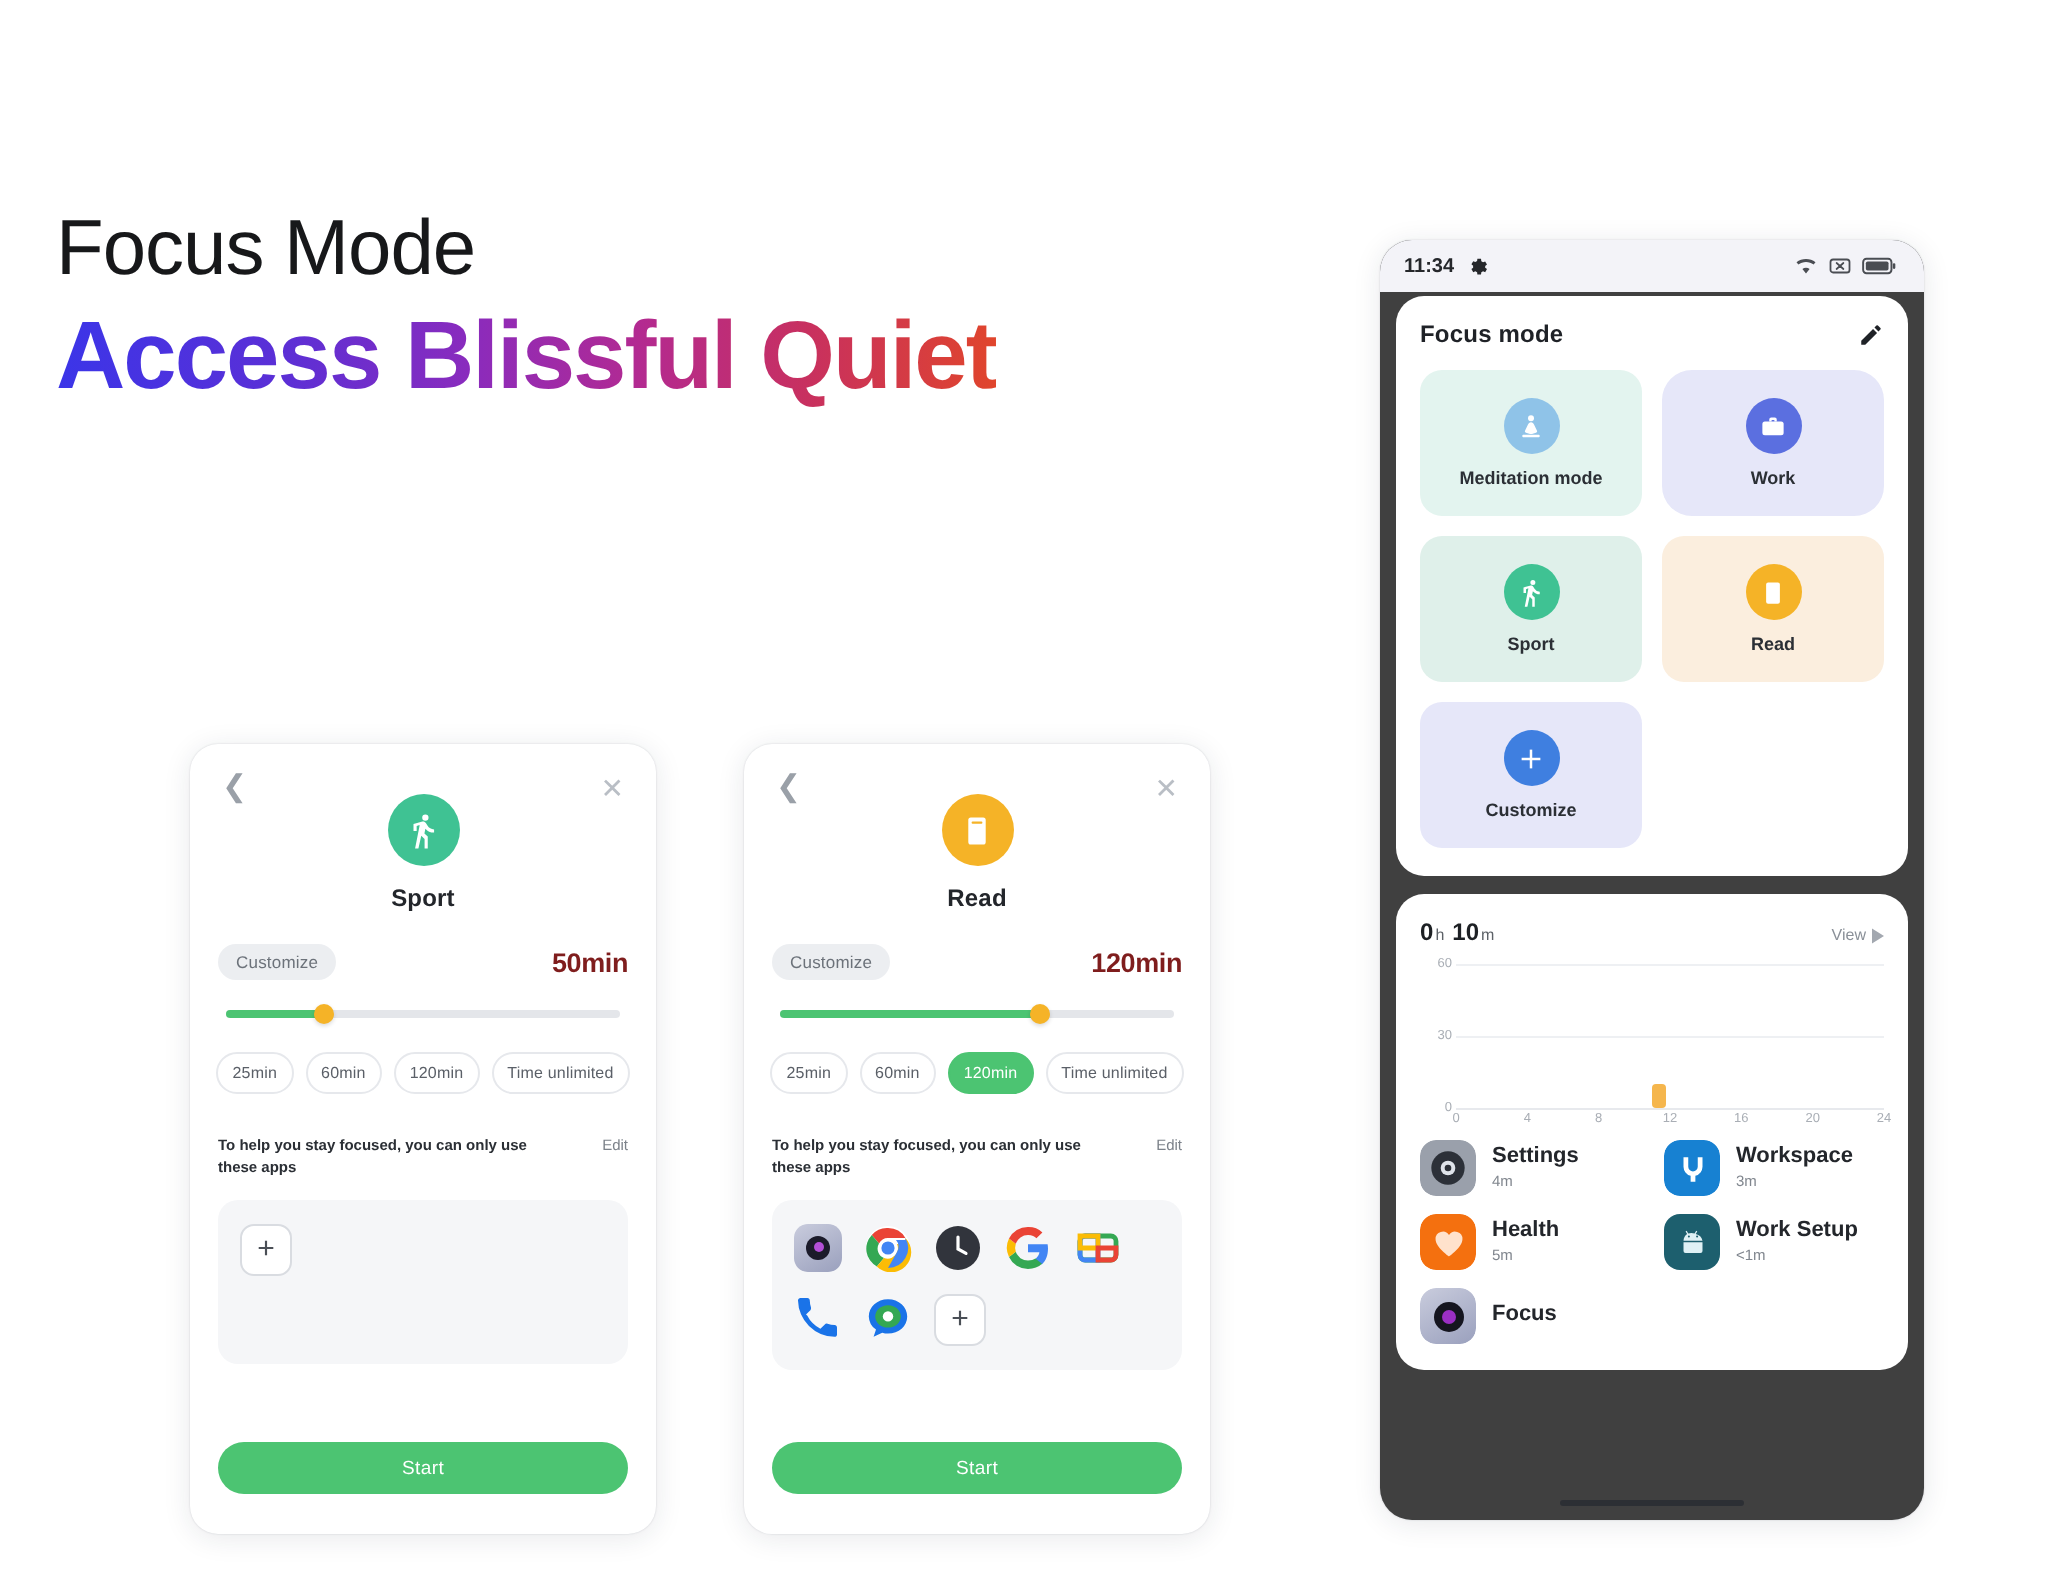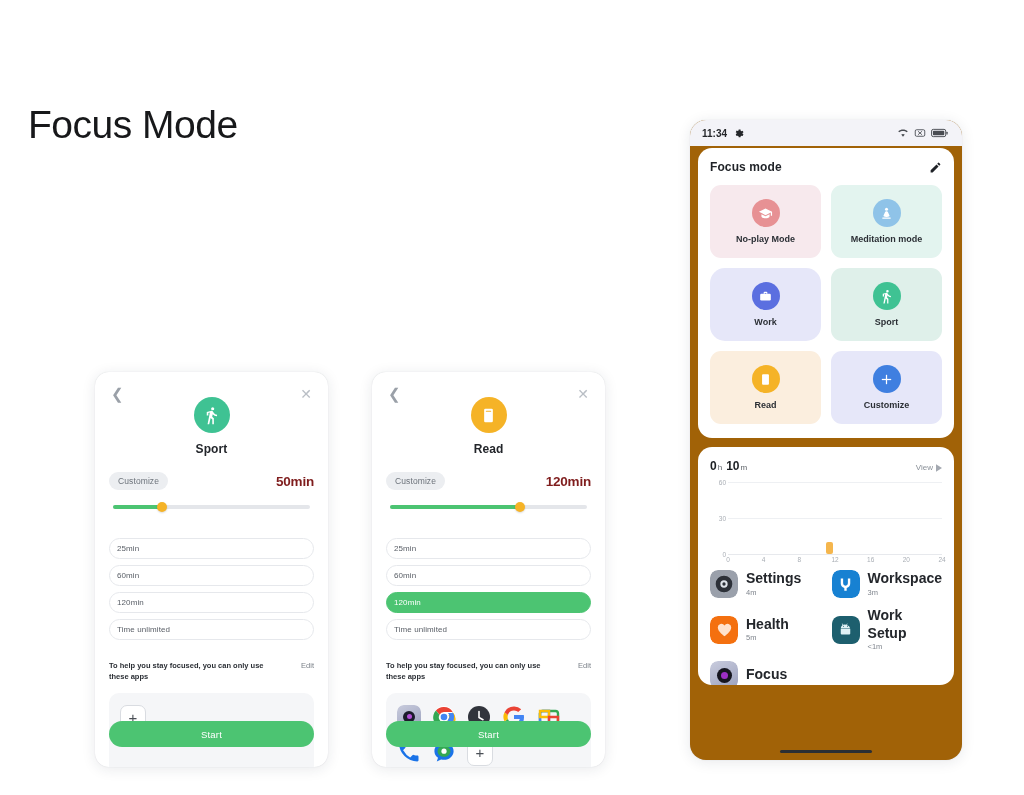--- a/index.html
+++ b/index.html
@@ -58,21 +58,21 @@
   .dur-val{font-size:13.5px;font-weight:700;color:#7f1d1d;letter-spacing:-.2px;}
 
   .slider{position:relative;height:6px;margin:14px 4px 0 4px;}
   .slider-track{position:absolute;left:0;right:0;top:1px;height:4px;background:#e4e6ea;border-radius:3px;}
   .slider-fill{position:absolute;left:0;top:1px;height:4px;background:#4cc472;border-radius:3px;}
   .slider-thumb{
     position:absolute;top:-2px;width:10px;height:10px;border-radius:50%;
     background:#f5b327;box-shadow:0 1px 2px rgba(0,0,0,.15);transform:translateX(-5px);
   }
 
-  .pill-row{display:flex;gap:6px;margin-top:28px;justify-content:flex-end;flex-direction:column;}
+  .pill-row{display:flex;gap:6px;margin-top:16px;justify-content:center;}
   .pill{
     border:1px solid #e6e8ec;border-radius:11px;font-size:8px;color:#5b6068;
     padding:5px 7px;background:#fff;white-space:nowrap;letter-spacing:.1px;
   }
   .pill.on{background:#4cc472;border-color:#4cc472;color:#fff;}
 
   .note-row{display:flex;justify-content:space-between;align-items:flex-start;margin-top:20px;gap:8px;}
   .note{font-size:7.5px;font-weight:700;color:#2b2f35;line-height:1.5;max-width:160px;}
   .note-edit{font-size:7.5px;color:#7c828a;padding-top:1px;}
 
@@ -84,21 +84,21 @@
   .add-box{
     width:24px;height:24px;border:1px solid #d9dce1;border-radius:7px;background:#fff;
     display:flex;align-items:center;justify-content:center;color:#4a4f56;font-size:15px;line-height:1;font-weight:300;
   }
   .start-btn{
     position:absolute;left:14px;right:14px;bottom:20px;height:26px;border-radius:13px;background:#4cc472;
     display:flex;align-items:center;justify-content:center;color:#fff;font-size:9.5px;letter-spacing:.2px;
   }
 
   
-  #phone-right{left:690px;top:120px;width:272px;height:640px;border-radius:16px;background:#a16207;}
+  #phone-right{left:690px;top:120px;width:272px;height:640px;border-radius:16px;background:#404040;}
   .statusbar{
     height:26px;display:flex;align-items:center;justify-content:space-between;padding:0 14px 0 12px;
     font-size:10px;color:#25272b;font-weight:600;background:#f3f3f8;
   }
   .sb-left{display:flex;align-items:center;gap:6px;}
   .sb-right{display:flex;align-items:center;gap:5px;}
   .sb-right svg{display:block;}
 
   .panel{background:#fff;border-radius:14px;margin:2px 8px 0 8px;padding:12px 12px 14px 12px;}
   .panel-head{display:flex;align-items:center;justify-content:space-between;margin-bottom:11px;}
@@ -126,32 +126,33 @@
   .gline{position:absolute;left:0;right:0;height:1px;background:#eef0f3;}
   .gline.base{background:#e7e9ed;}
   .bars{position:absolute;left:0;right:0;bottom:0;top:0;}
   .bar{position:absolute;bottom:0;width:7px;background:#f5b64d;border-radius:2px;}
   .xaxis{position:relative;height:12px;}
   .xtick{position:absolute;font-size:6.5px;color:#a9aeb5;transform:translateX(-50%);top:2px;}
 
   .applist{margin-top:4px;display:grid;grid-template-columns:1fr 1fr;gap:9px 12px;}
   .app-row{display:flex;align-items:center;gap:8px;}
   .app-row .ic{width:28px;height:28px;border-radius:8px;flex:0 0 28px;overflow:hidden;display:flex;align-items:center;justify-content:center;}
-  .app-row .tx .nm{font-size:14px;font-weight:700;color:#23262b;line-height:1.25;}
+  .app-row .tx .nm{font-size:11px;font-weight:700;color:#23262b;line-height:1.25;}
   .app-row .tx .dur{font-size:7.5px;color:#80868e;line-height:1.35;}
 
   .home-ind{position:absolute;left:50%;transform:translateX(-50%);bottom:7px;width:92px;height:3px;border-radius:2px;background:#2c2f34;}
 </style>
 </head>
 <body>
 
 <div class="stage">
 
   <div class="copy">
     <div class="eyebrow">Focus Mode</div>
+    <div class="headline">Access Blissful Quiet</div>
   </div>
 
   <div class="phone-card mock" id="mock-sport">
     <div class="mock-inner">
       <div class="mock-top">
         <span class="chev-back">❮</span>
         <span class="close-x">✕</span>
       </div>
 
       <div class="mode-head">
@@ -324,28 +325,20 @@
     </div>
 
     <div class="panel">
       <div class="panel-head">
         <span class="panel-title">Focus mode</span>
         <svg width="13" height="13" viewBox="0 0 24 24">
           <path fill="#1f2227" d="M3 17.3V21h3.7L17.6 10.1l-3.7-3.7L3 17.3zM20.7 7a1 1 0 0 0 0-1.4l-2.3-2.3a1 1 0 0 0-1.4 0l-1.8 1.8 3.7 3.7L20.7 7z"></path>
         </svg>
       </div>
       <div class="mode-grid" id="mode-grid">
-          <div class="mode-card" style="background: rgb(247, 233, 237);">
-            <div class="circ" style="background: rgb(231, 145, 148);">
-              <svg viewBox="0 0 24 24">
-                <path d="M12 4 1.5 9.3 12 14.6l8.5-4.3v5.2h2V9.3L12 4zM5.5 13v3.6c0 1.5 3 3 6.5 3s6.5-1.5 6.5-3V13l-6.5 3.3L5.5 13z"></path>
-              </svg>
-            </div>
-            <div class="lbl">No-play Mode</div>
-          </div>
           <div class="mode-card" style="background: rgb(227, 244, 239);">
             <div class="circ" style="background: rgb(143, 195, 232);">
               <svg viewBox="0 0 24 24">
                 <circle cx="12" cy="5" r="2.4"></circle>
                 <path d="M12 8.2c-1.2 0-2 .9-2.4 1.8L7.2 15c-.3.7.1 1.4.8 1.6l3.2.9c.5.15 1.1.15 1.6 0l3.2-.9c.7-.2 1.1-.9.8-1.6l-2.4-5c-.4-.9-1.2-1.8-2.4-1.8zM5 19.2c0-.6.5-1 1.1-1h11.8c.6 0 1.1.4 1.1 1s-.5 1-1.1 1H6.1c-.6 0-1.1-.4-1.1-1z"></path>
               </svg>
             </div>
             <div class="lbl">Meditation mode</div>
           </div>
           <div class="mode-card" style="background: rgb(230, 231, 249); border-radius: 15px;">

